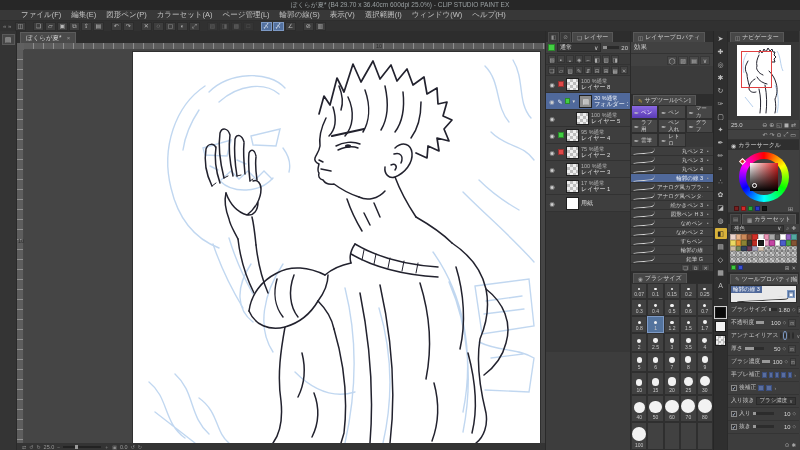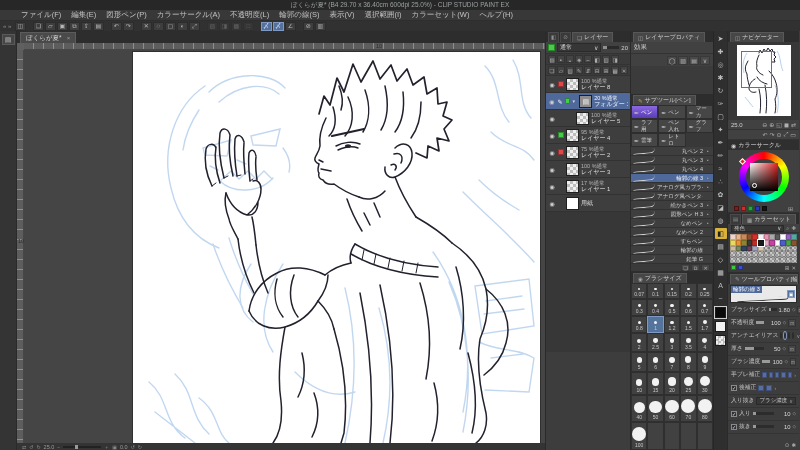--- a/index.html
+++ b/index.html
@@ -169,26 +169,26 @@
 <div class="app">
 
   <div class="titlebar">
     <span>ぼくらが夏* (B4 29.70 x 36.40cm 600dpi 25.0%) - CLIP STUDIO PAINT EX</span>
   </div>
 
   <div class="menubar" id="menubar">
       <div class="mitem">ファイル(F)</div>
       <div class="mitem">編集(E)</div>
       <div class="mitem">図形ペン(P)</div>
-      <div class="mitem">カラーサークル(A)</div>
-      <div class="mitem">不透明度(L)</div>
+      <div class="mitem">カラーセット(A)</div>
+      <div class="mitem">ページ管理(L)</div>
       <div class="mitem">輪郭の線(S)</div>
       <div class="mitem">表示(V)</div>
       <div class="mitem">選択範囲(I)</div>
-      <div class="mitem">カラーセット(W)</div>
+      <div class="mitem">ウィンドウ(W)</div>
       <div class="mitem">ヘルプ(H)</div>
     </div>
 
   <div class="cmdbar" id="cmdbar">
       <div class="cb-arrows">« »</div>
       <div class="cb-icon">◫</div>
       <div class="cb-gap"></div>
       <div class="cb-icon">❏</div>
       <div class="cb-icon">▱</div>
       <div class="cb-icon">▣</div>

